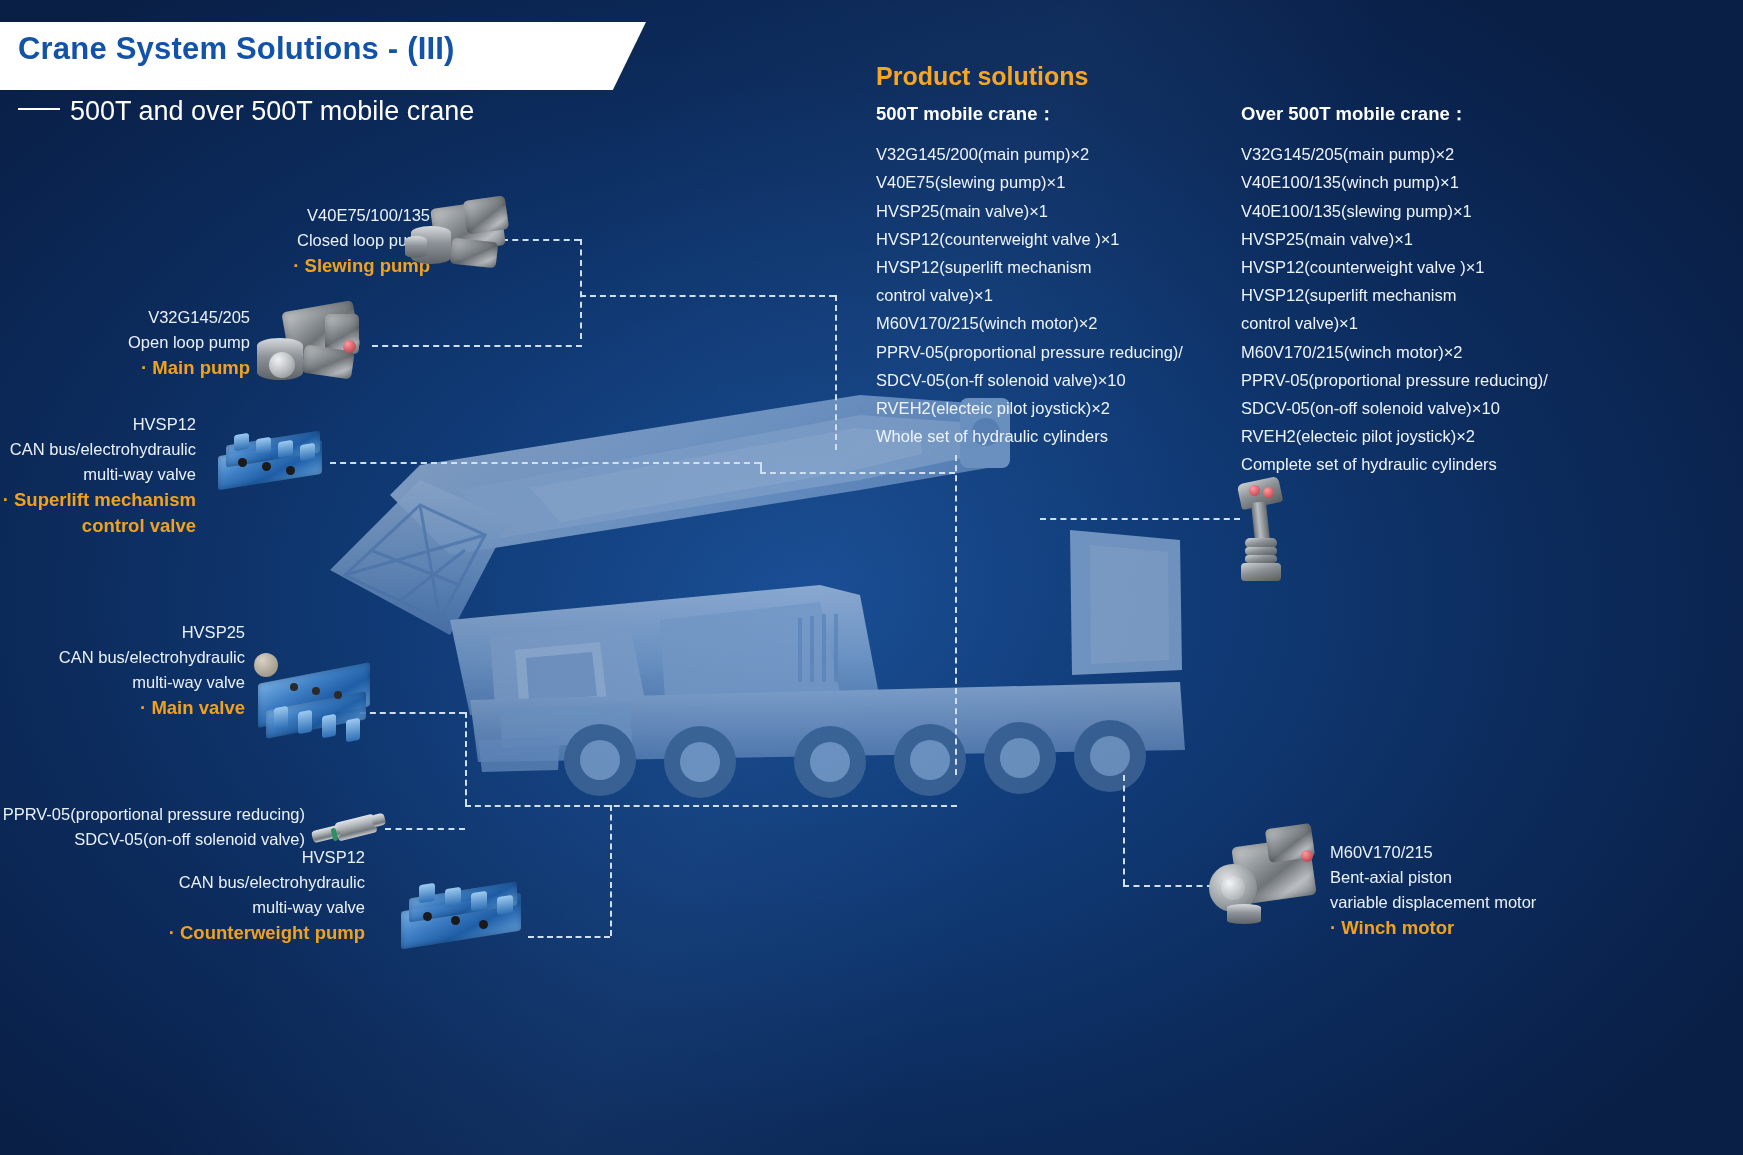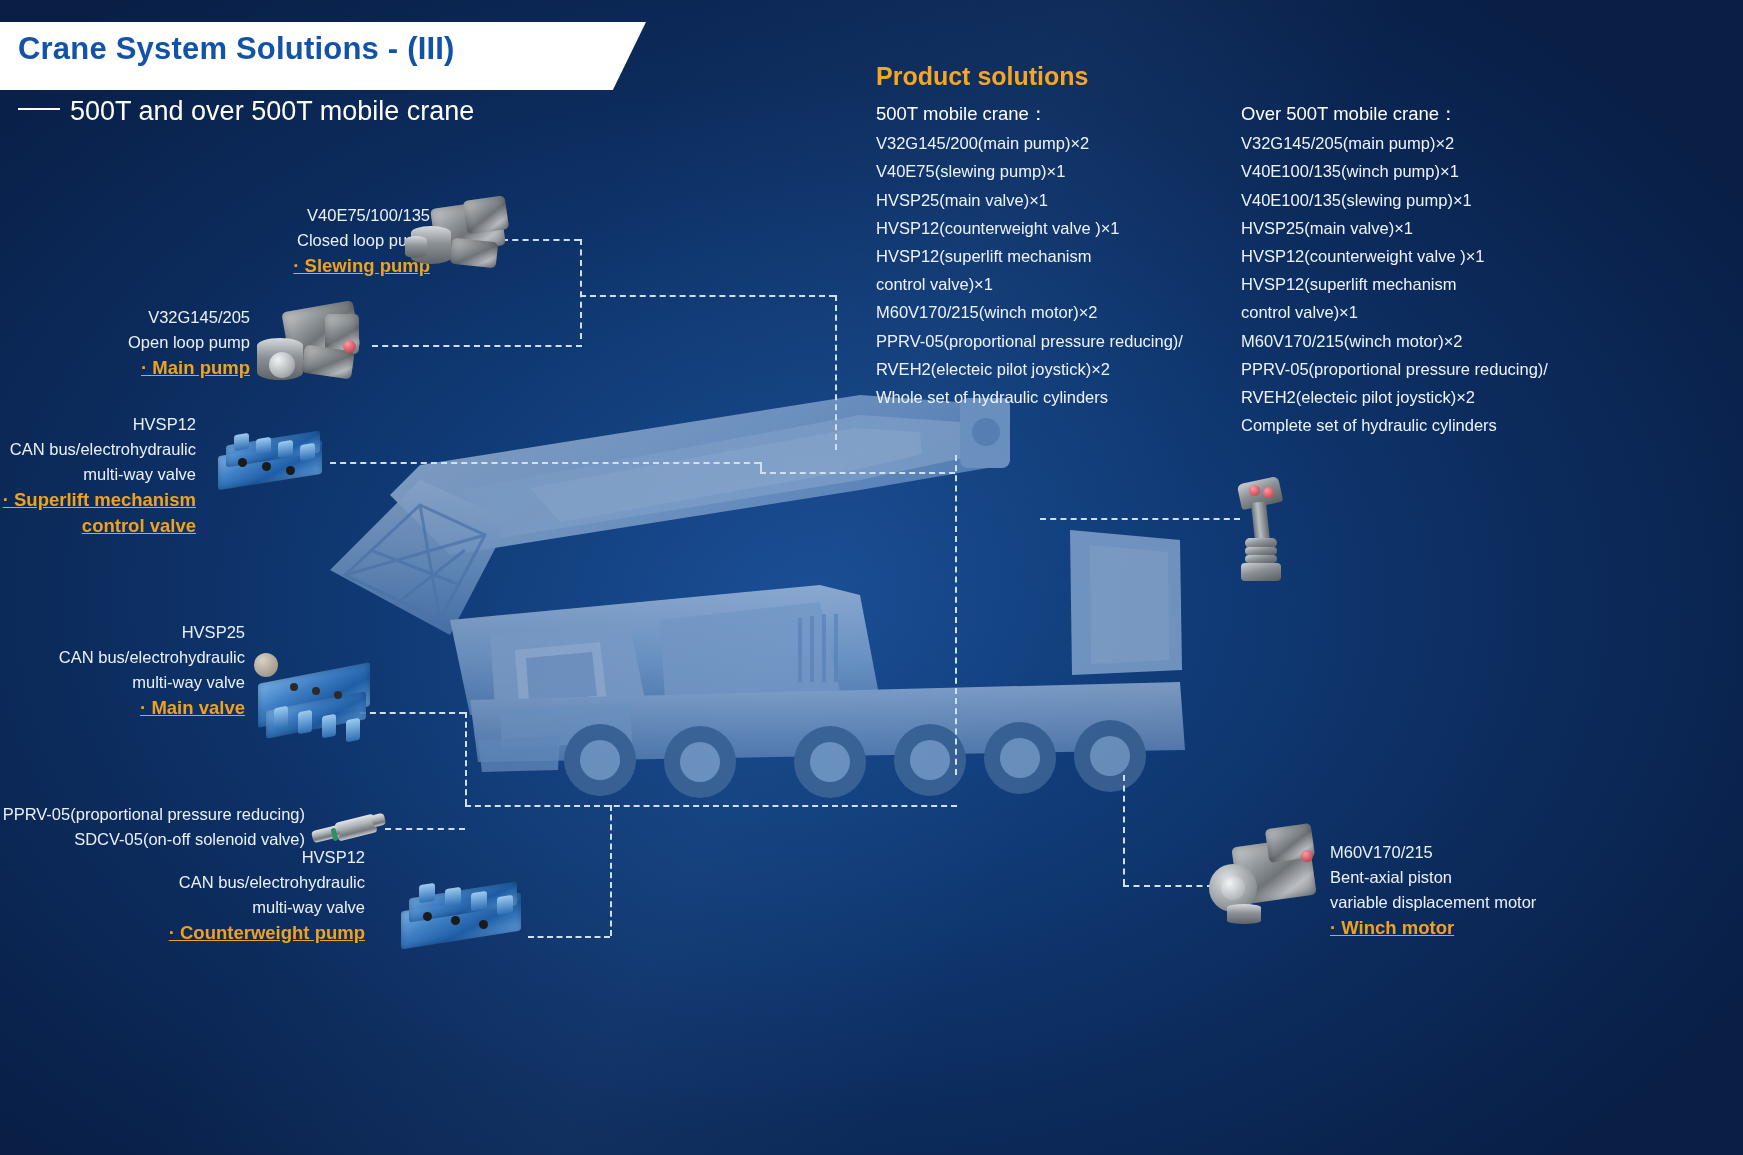--- a/index.html
+++ b/index.html
@@ -29,34 +29,34 @@
   .s1{left:-55px;} .s2{left:-31px;} .s3{left:-7px;}
   .subtitle{position:absolute;left:18px;top:96px;font-size:27px;color:#ffffff;white-space:nowrap;}
   .subtitle .dash{display:inline-block;width:42px;height:2px;background:#fff;
       vertical-align:middle;margin-right:10px;position:relative;top:-4px;}
 
   
   .ps-title{position:absolute;left:876px;top:62px;font-size:25px;font-weight:bold;color:#f5a623;}
   .ps-col{position:absolute;font-size:16.5px;line-height:28.2px;color:#eef4ff;}
   .ps-col.left{left:876px;top:100px;width:360px;}
   .ps-col.right{left:1241px;top:100px;width:400px;}
-  .ps-head{font-size:18.5px;font-weight:normal;color:#ffffff;margin-bottom:1px;}
+  .ps-head{font-size:18.5px;font-weight:bold;color:#ffffff;margin-bottom:12px;}
   .ps-col .li{white-space:nowrap;}
 
   
   .crane-wrap{position:absolute;left:300px;top:370px;width:950px;height:430px;opacity:.62;}
 
   
   .dl{position:absolute;}
   .dl.h{height:0;border-top:2px dashed #cfe0f5;}
   .dl.v{width:0;border-left:2px dashed #cfe0f5;}
 
   
   .callout{position:absolute;font-size:16.5px;line-height:25px;color:#eaf1fb;}
-  .callout .hl{color:#f0a21e;font-weight:bold;font-size:18.5px;line-height:26px;text-decoration:underline;}
+  .callout .hl{color:#f0a21e;font-weight:bold;font-size:18.5px;line-height:26px;}
   .callout.ta-r{text-align:right;}
   .callout.ta-l{text-align:left;}
 
   
   .photo{position:absolute;}
   .pump-body{position:absolute;border-radius:5px;
     background:linear-gradient(150deg,#cfd2d4 0%,#9ba0a4 28%,#6f7479 55%,#babec2 78%,#80868b 100%);
     box-shadow:inset 0 0 8px rgba(0,0,0,.35);}
   .pump-cyl{position:absolute;border-radius:50%/18%;
     background:linear-gradient(180deg,#d7dadd,#8c9297 45%,#5e6368);}
@@ -210,35 +210,37 @@
 <div class="ps-col left">
   <div class="ps-head">500T mobile crane：</div>
   <div class="li">V32G145/200(main pump)×2</div>
   <div class="li">V40E75(slewing pump)×1</div>
   <div class="li">HVSP25(main valve)×1</div>
   <div class="li">HVSP12(counterweight valve )×1</div>
   <div class="li">HVSP12(superlift mechanism</div>
   <div class="li">control valve)×1</div>
   <div class="li">M60V170/215(winch motor)×2</div>
   <div class="li">PPRV-05(proportional pressure reducing)/</div>
+  <div class="li">SDCV-05(on-ff solenoid valve)×10</div>
   <div class="li">RVEH2(electeic pilot joystick)×2</div>
   <div class="li">Whole set of hydraulic cylinders</div>
 </div>
 
 <div class="ps-col right">
   <div class="ps-head">Over 500T mobile crane：</div>
   <div class="li">V32G145/205(main pump)×2</div>
   <div class="li">V40E100/135(winch pump)×1</div>
   <div class="li">V40E100/135(slewing pump)×1</div>
   <div class="li">HVSP25(main valve)×1</div>
   <div class="li">HVSP12(counterweight valve )×1</div>
   <div class="li">HVSP12(superlift mechanism</div>
   <div class="li">control valve)×1</div>
   <div class="li">M60V170/215(winch motor)×2</div>
   <div class="li">PPRV-05(proportional pressure reducing)/</div>
+  <div class="li">SDCV-05(on-off solenoid valve)×10</div>
   <div class="li">RVEH2(electeic pilot joystick)×2</div>
   <div class="li">Complete set of hydraulic cylinders</div>
 </div>
 
 <div class="callout ta-r" style="left:180px;top:203px;width:250px;">
   <div>V40E75/100/135</div>
   <div>Closed loop pump</div>
   <div class="hl">· Slewing pump</div>
 </div>
 <div class="photo" style="left:405px;top:196px;width:120px;height:90px;">

